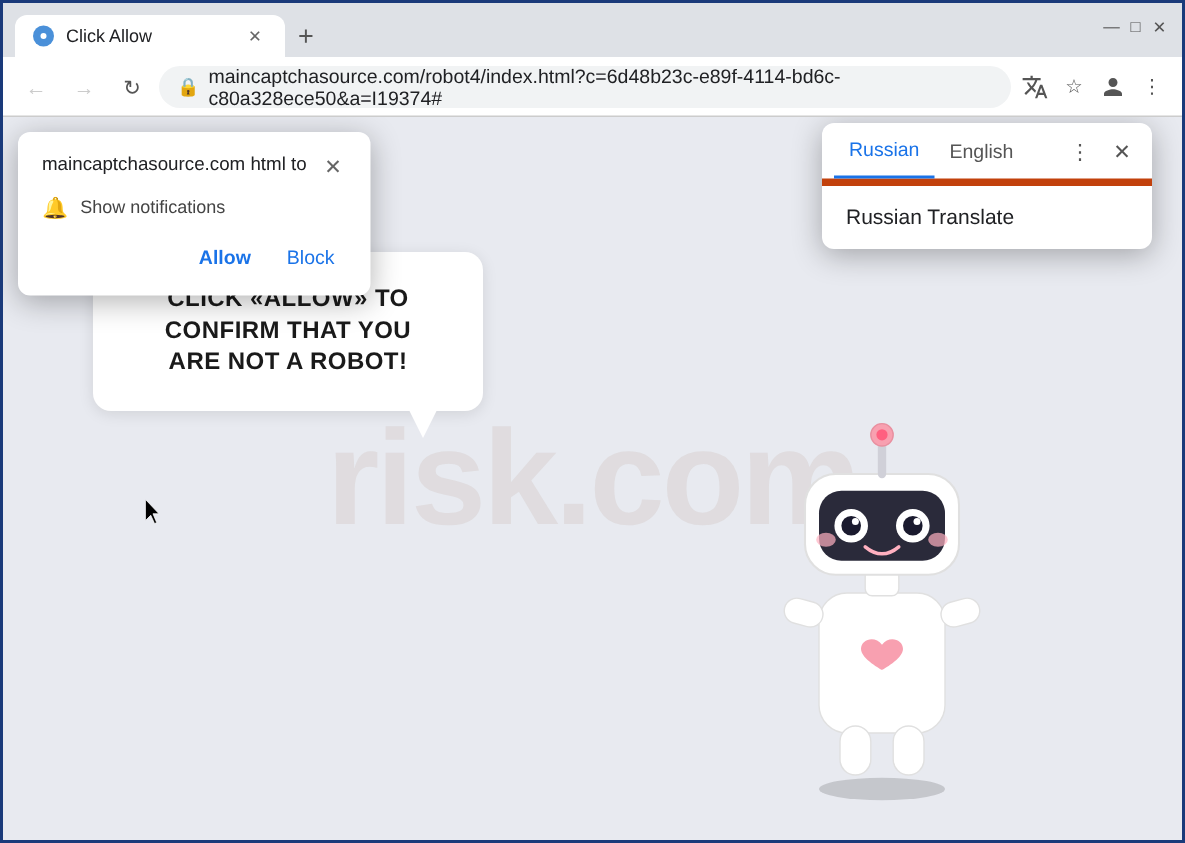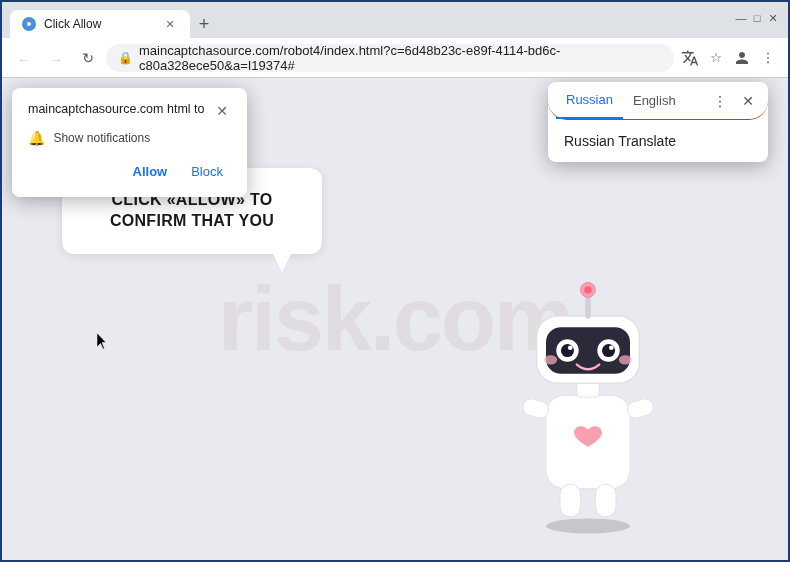--- a/index.html
+++ b/index.html
@@ -344,23 +344,22 @@
       border-radius: 8px;
       box-shadow: 0 4px 20px rgba(0,0,0,0.3);
       width: 220px;
       z-index: 100;
       overflow: hidden;
     }
 
     .translate-tabs {
       display: flex;
       align-items: center;
-      border-bottom: 1px solid #c2410c;
+      border-bottom: 5px solid #c2410c;
       padding: 0 8px;
-      border-radius: 19px;
     }
 
     .translate-tab {
       padding: 10px 10px;
       font-size: 13px;
       color: #555;
       cursor: pointer;
       position: relative;
     }
 
@@ -482,20 +481,21 @@
       <div class="popup-buttons">
         <button class="btn-allow">Allow</button>
         <button class="btn-block">Block</button>
       </div>
     </div>
 
     <div class="speech-bubble-area">
       <div class="speech-bubble">
         <div class="bubble-text">
           <span>CLICK «ALLOW» TO CONFIRM THAT YOU</span><br>
+          <span>ARE NOT A ROBOT!</span>
         </div>
       </div>
     </div>
 
     <div class="cursor">
       <svg width="12" height="18" viewBox="0 0 12 18" fill="none">
         <path d="M0 0L0 14L3.5 10.5L6 16L7.5 15.5L5 9.5L9 9.5Z" fill="black" stroke="white" stroke-width="0.5"></path>
       </svg>
     </div>
 

